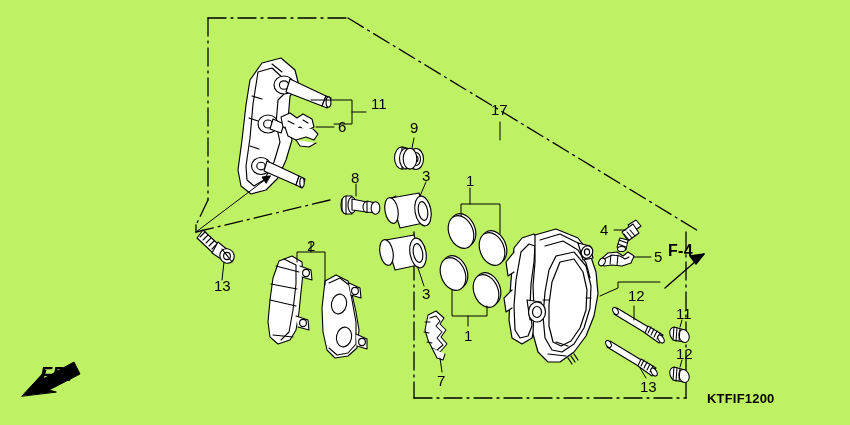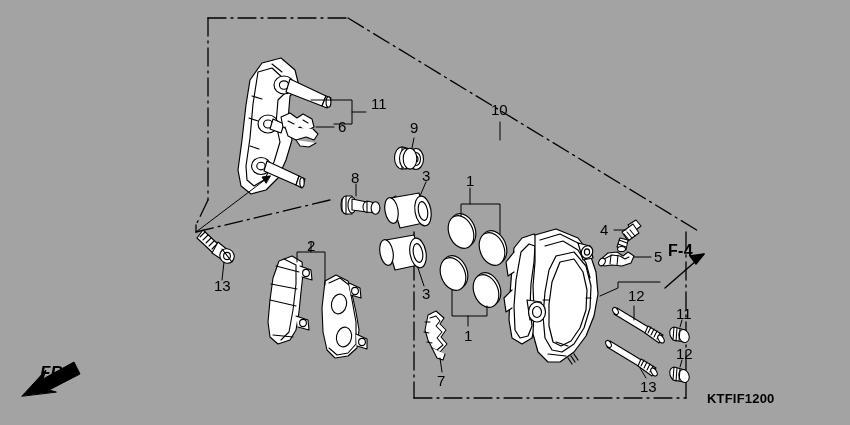--- a/index.html
+++ b/index.html
@@ -1,25 +1,25 @@
 <!DOCTYPE html>
 <html><head>
 <meta charset="utf-8">
 <style>
   html,body{margin:0;padding:0;background:#ffffff;}
   body{width:850px;height:425px;overflow:hidden;
        font-family:"Liberation Sans", sans-serif;color:#000;}
-  #page{position:relative;width:850px;height:425px;background:#a3a3a3;}
+  #page{position:relative;width:850px;height:425px;background:#bef264;}
   #page svg{position:absolute;left:0;top:0;}
   .lbl{position:absolute;font-family:"Liberation Sans",sans-serif;
        font-size:15px;font-weight:400;color:#000;line-height:1;
        white-space:nowrap;}
   .code{position:absolute;font-size:13px;font-weight:700;letter-spacing:.2px;}
   .f4{position:absolute;font-size:16px;font-weight:700;letter-spacing:.3px;}
-  .frtxt{position:absolute;font-size:17px;font-weight:700;font-style:italic;}
+  .frtxt{position:absolute;font-size:20px;font-weight:700;font-style:italic;}
 </style>
 </head>
 <body>
 
 <div id="page">
 
   <svg width="850" height="425" viewBox="0 0 850 425" fill="none" stroke="#000" stroke-width="1" stroke-linecap="round" stroke-linejoin="round">
 
     <g stroke="#000" stroke-width="1.3" fill="none" stroke-dasharray="18 5 2 5">
 
@@ -391,21 +391,21 @@
     </g>
 
     <g fill="#000" stroke="#000" stroke-width="1">
       <path d="M22 396 L46 370 L43 379 L74 362 L80 374 L49 390 L56 392 Z"></path>
     </g>
 
   </svg>
 
   <div class="lbl" style="left:371px;top:96px;">11</div>
   <div class="lbl" style="left:338px;top:119px;">6</div>
-  <div class="lbl" style="left:491px;top:102px;">10</div>
+  <div class="lbl" style="left:491px;top:102px;">17</div>
   <div class="lbl" style="left:410px;top:120px;">9</div>
   <div class="lbl" style="left:351px;top:170px;">8</div>
   <div class="lbl" style="left:422px;top:168px;">3</div>
   <div class="lbl" style="left:422px;top:286px;">3</div>
   <div class="lbl" style="left:466px;top:173px;">1</div>
   <div class="lbl" style="left:464px;top:328px;">1</div>
   <div class="lbl" style="left:307px;top:238px;">2</div>
   <div class="lbl" style="left:214px;top:278px;">13</div>
   <div class="lbl" style="left:600px;top:222px;">4</div>
   <div class="lbl" style="left:654px;top:249px;">5</div>

